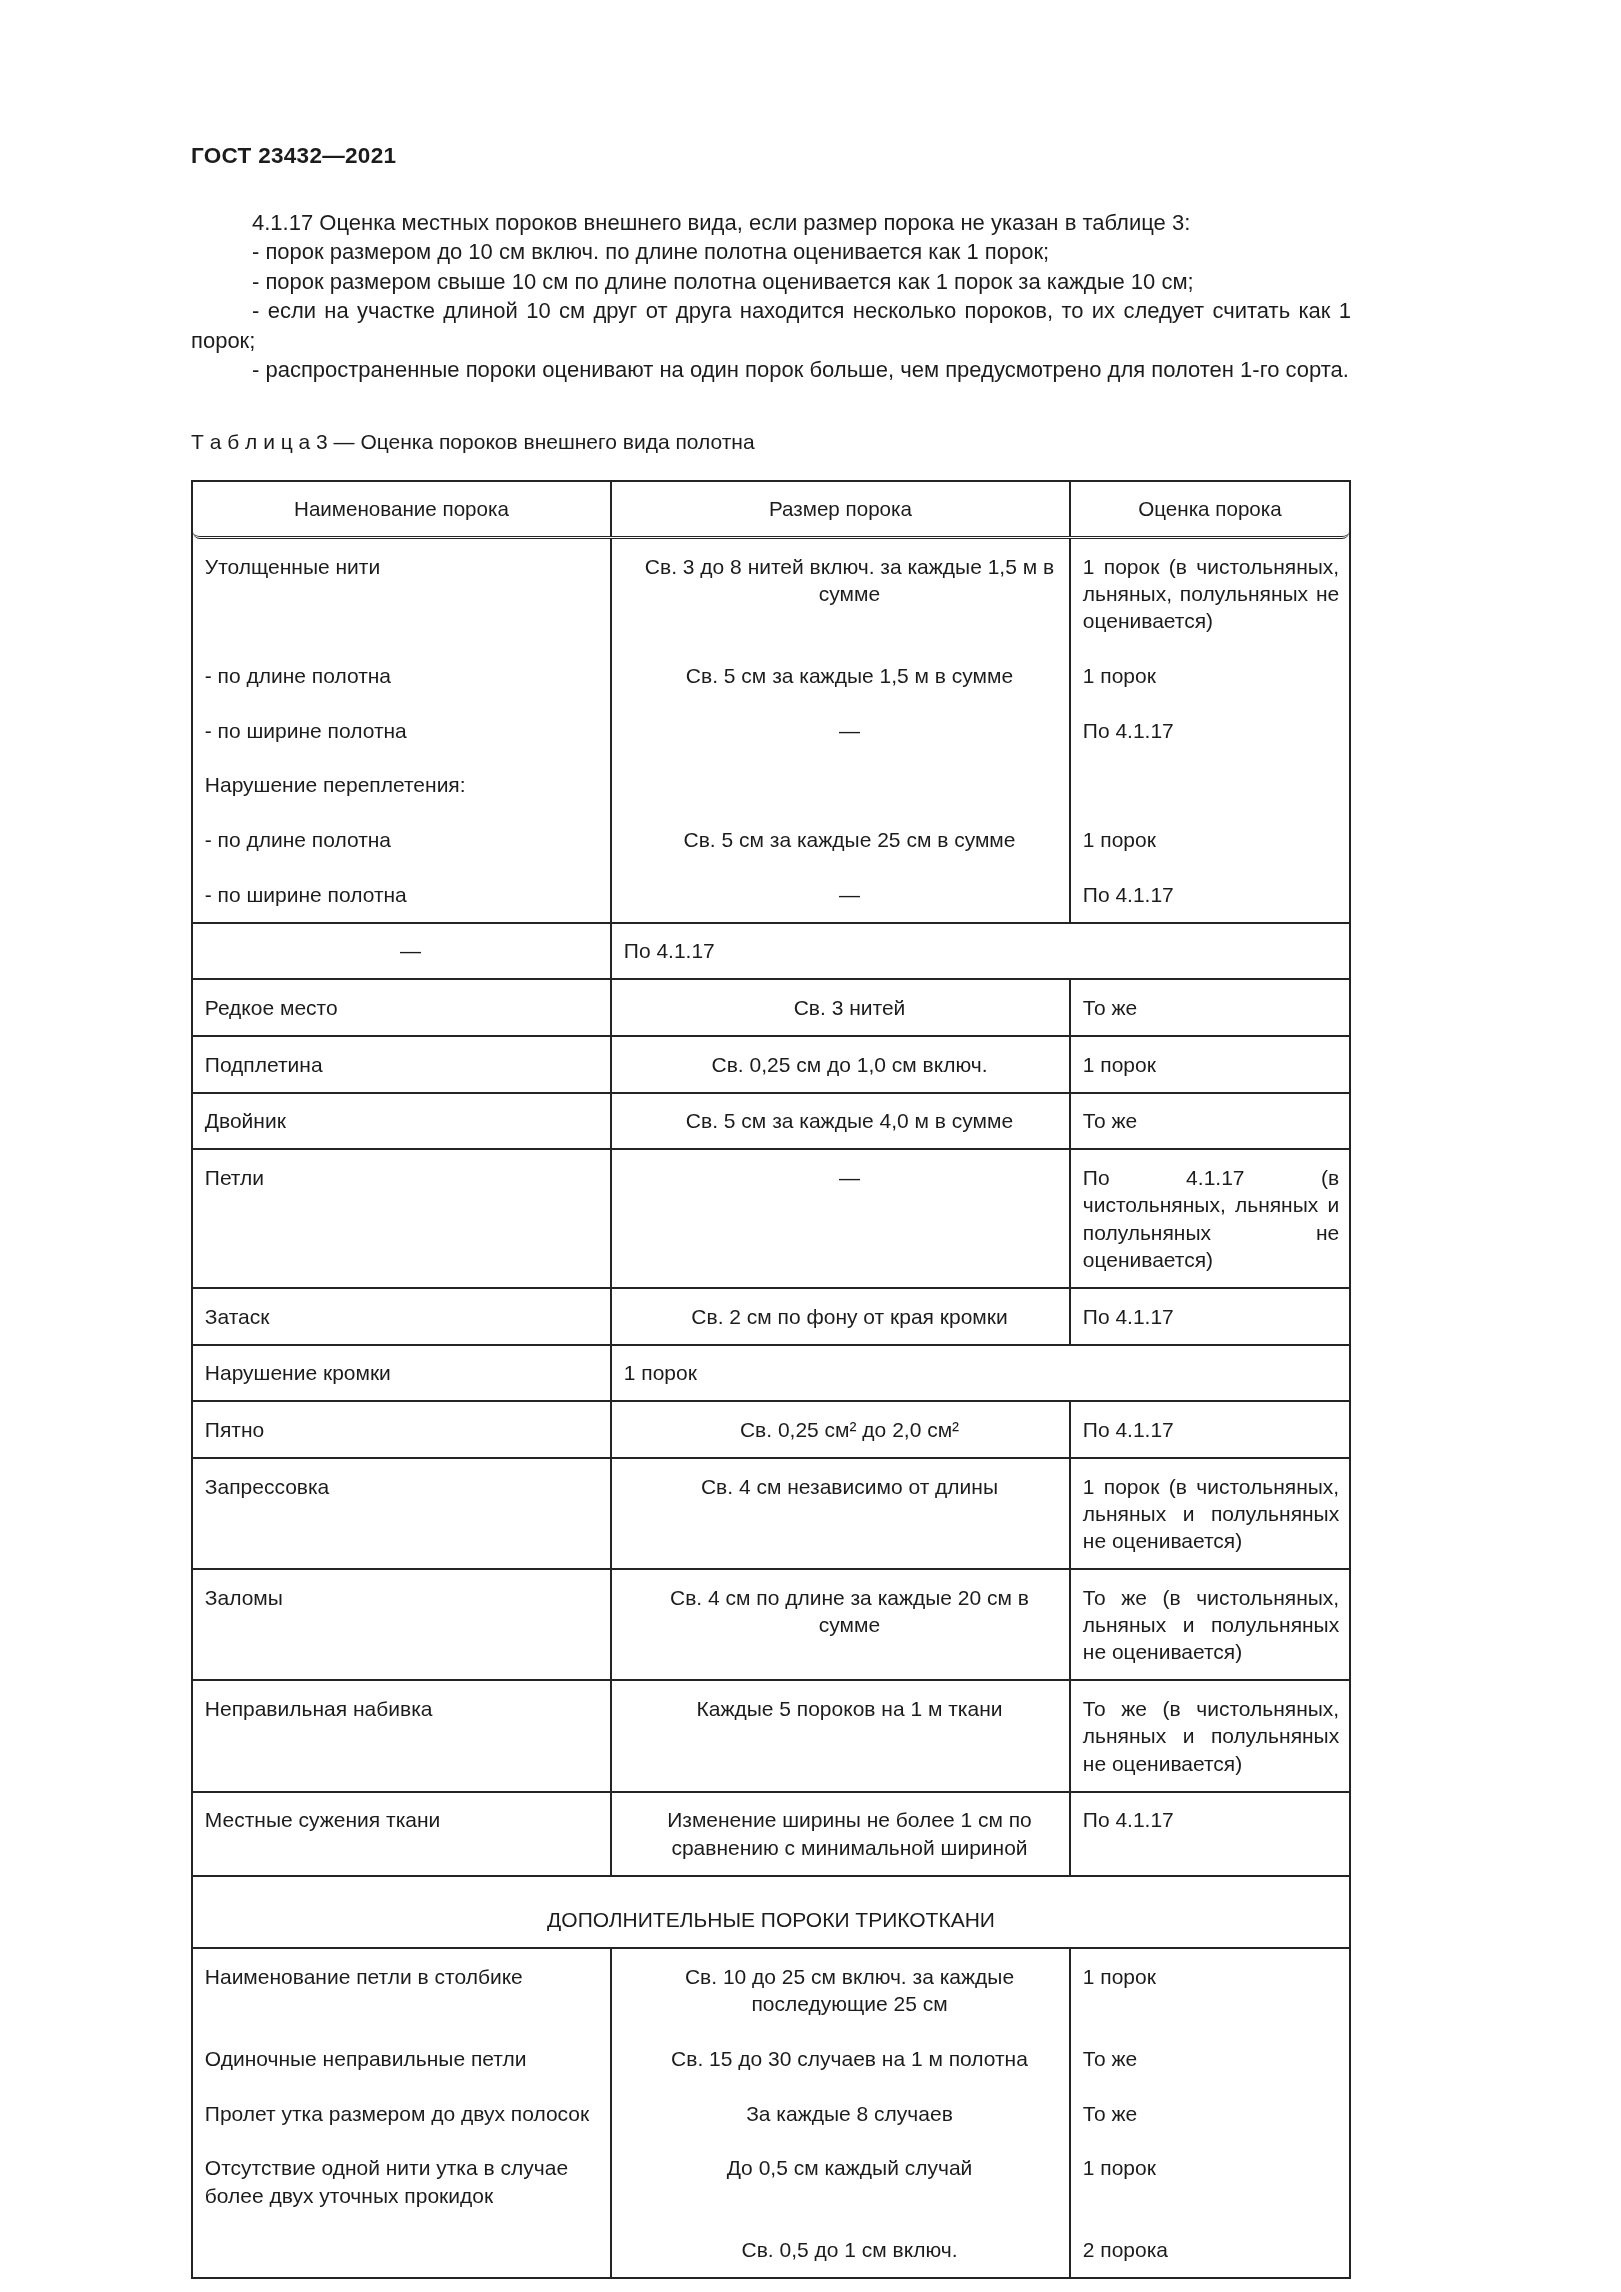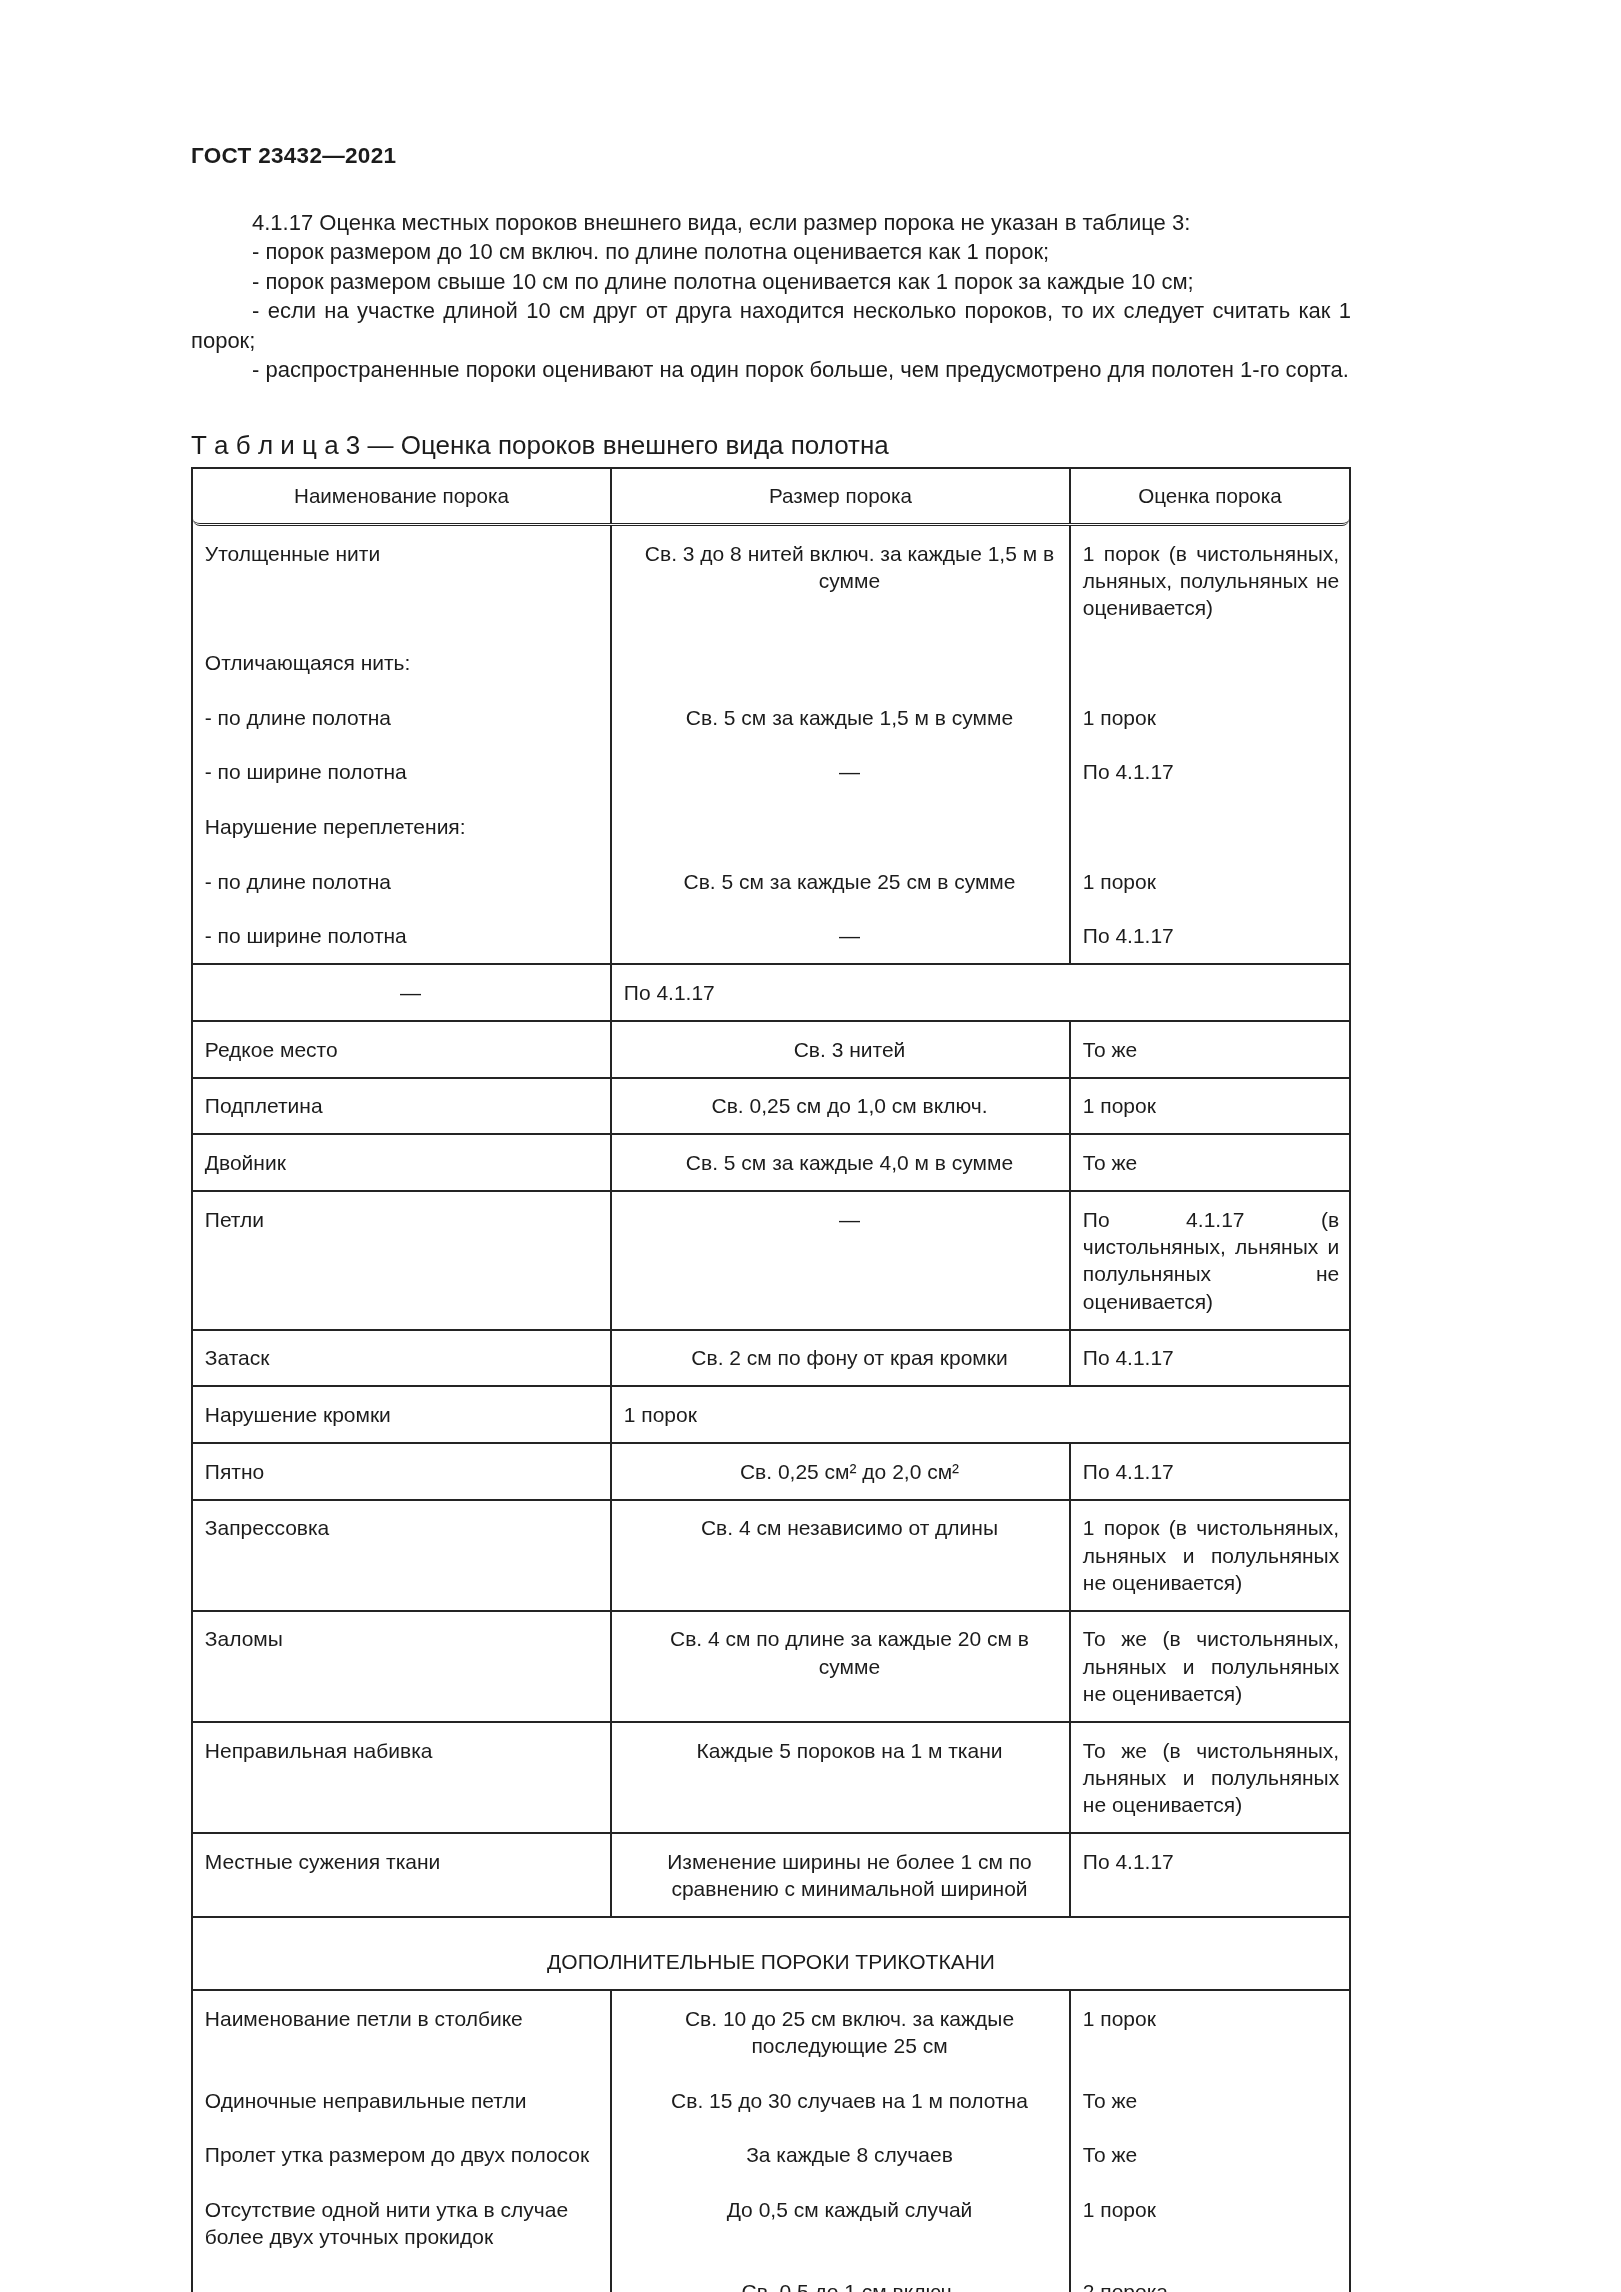--- a/index.html
+++ b/index.html
@@ -2,21 +2,21 @@
 <html><head>
 <meta charset="utf-8">
 <style>
   html,body{margin:0;padding:0;}
   body{width:1621px;height:2293px;background:#ffffff;color:#1c1c1c;
        font-family:"Liberation Sans","DejaVu Sans",sans-serif;overflow:hidden;}
   .page{box-sizing:border-box;width:1448px;height:2293px;padding:143px 97px 0 191px;position:relative;}
   .doc-header{font-size:22.5px;font-weight:bold;letter-spacing:0.3px;}
   .intro{margin-top:39px;}
   .intro p{margin:0;font-size:22px;line-height:1.34;text-align:justify;text-indent:61px;}
-  .table-caption{margin:45px 0 6px 0;font-size:26px;}
+  .table-caption{margin:45px 0 26px 0;font-size:21px;}
   .gtable{border:2px solid #242424;font-size:21px;line-height:1.3;}
   .trow,.thead{display:grid;grid-template-columns:419px 459px 1fr;}
   .thead{border-bottom:3.9px double #242424;border-radius:7px;}
   .thead .cell{display:flex;align-items:center;justify-content:center;text-align:center;
                padding:13.7px 9.8px;font-size:20.6px;}
   .cell{box-sizing:border-box;}
   .cb{border-right:2px solid #242424;}
   .c-name{padding:13.7px 13.7px 13.7px 11.8px;text-align:left;}
   .c-size{padding:13.7px 9.8px;text-align:center;margin-left:18px;}
   .c-grade{padding:13.7px 9.8px 13.7px 11.8px;text-align:justify;}
@@ -45,25 +45,20 @@
     <div class="thead">
       <div class="cell cb">Наименование порока</div>
       <div class="cell cb">Размер порока</div>
       <div class="cell">Оценка порока</div>
     </div>
     <div>
         <div class="trow">
           <div class="cell c-name cb">Утолщенные нити</div>
           <div class="cell c-size cb">Св. 3 до 8 нитей включ. за каждые 1,5 м в сумме</div>
           <div class="cell c-grade">1 порок (в чистольняных, льняных, полульняных не оценивается)</div>
-        </div>
-        <div class="trow">
-          <div class="cell c-name cb">Отличающаяся нить:</div>
-          <div class="cell c-size cb"></div>
-          <div class="cell c-grade"></div>
         </div>
         <div class="trow">
           <div class="cell c-name cb">- по длине полотна</div>
           <div class="cell c-size cb">Св. 5 см за каждые 1,5 м в сумме</div>
           <div class="cell c-grade">1 порок</div>
         </div>
         <div class="trow">
           <div class="cell c-name cb">- по ширине полотна</div>
           <div class="cell c-size cb">—</div>
           <div class="cell c-grade">По 4.1.17</div>

